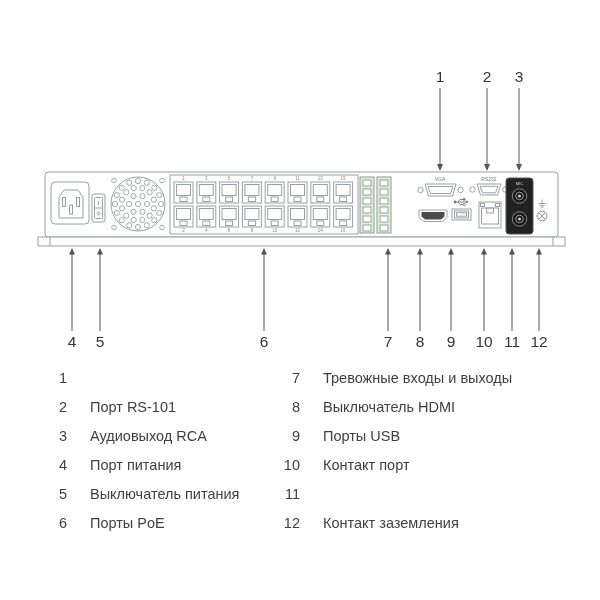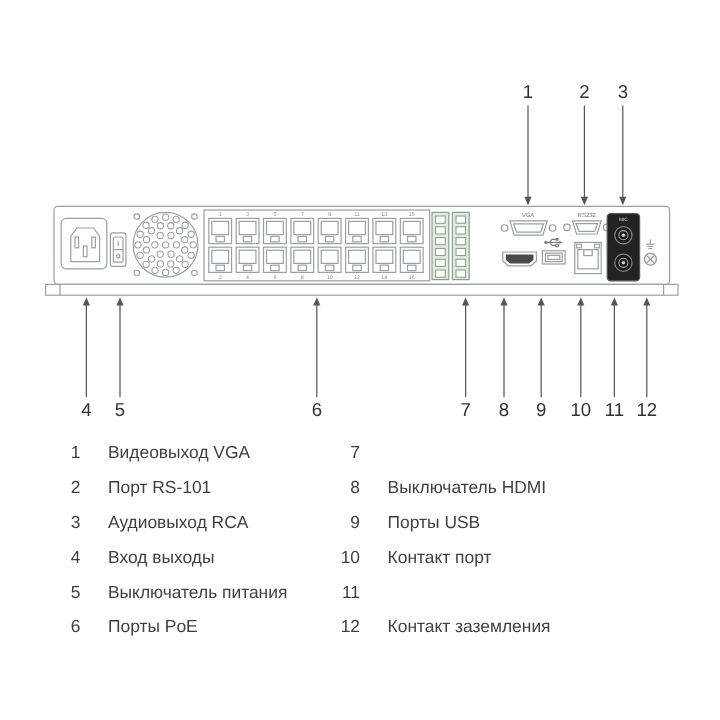--- a/index.html
+++ b/index.html
@@ -273,46 +273,46 @@
     <polygon class="carrow" points="536,254.5 542,254.5 539,248"></polygon>
       <line class="cline" x1="539" y1="253" x2="539" y2="331"></line>
     <text class="calln" x="539" y="347">12</text>
   </g>
 </svg>
 
 <div class="legend">
   <div class="legend-col legend-col-left">
     <div class="legend-row">
       <span class="legend-num">1</span>
-      <span class="legend-label">Видеовыход VGA</span>
     </div>
     <div class="legend-row">
       <span class="legend-num">2</span>
       <span class="legend-label">Порт RS-101</span>
     </div>
     <div class="legend-row">
       <span class="legend-num">3</span>
       <span class="legend-label">Аудиовыход RCA</span>
     </div>
     <div class="legend-row">
       <span class="legend-num">4</span>
-      <span class="legend-label">Вход выходы</span>
+      <span class="legend-label">Порт питания</span>
     </div>
     <div class="legend-row">
       <span class="legend-num">5</span>
       <span class="legend-label">Выключатель питания</span>
     </div>
     <div class="legend-row">
       <span class="legend-num">6</span>
       <span class="legend-label">Порты PoE</span>
     </div>
   </div>
   <div class="legend-col">
     <div class="legend-row">
       <span class="legend-num">7</span>
+      <span class="legend-label">Тревожные входы и выходы</span>
     </div>
     <div class="legend-row">
       <span class="legend-num">8</span>
       <span class="legend-label">Выключатель HDMI</span>
     </div>
     <div class="legend-row">
       <span class="legend-num">9</span>
       <span class="legend-label">Порты USB</span>
     </div>
     <div class="legend-row">

